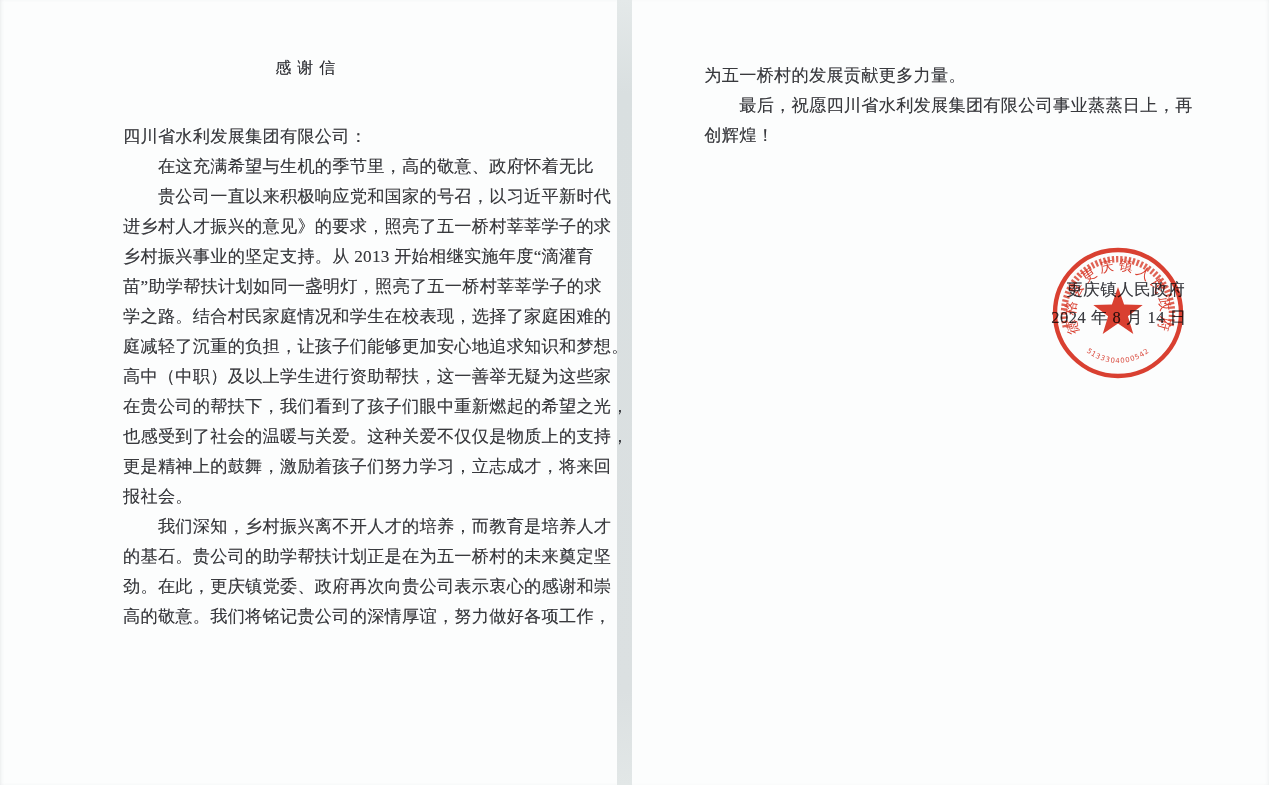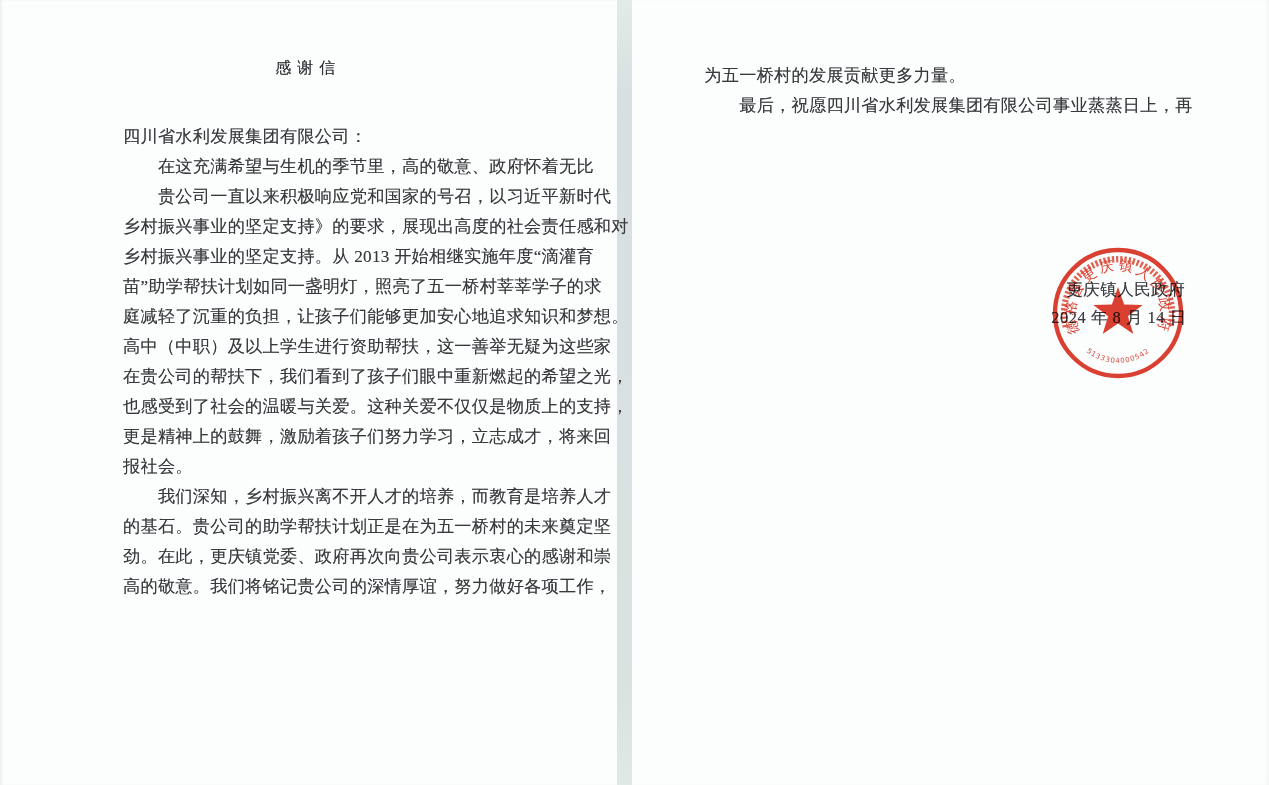--- a/index.html
+++ b/index.html
@@ -47,43 +47,45 @@
 
 <div class="scan">
 
   <section class="page left">
     <h1 class="title">感谢信</h1>
     <div class="body body-left">
 
     <div class="line">四川省水利发展集团有限公司：</div>
         <div class="line">　　在这充满希望与生机的季节里，高的敬意、政府怀着无比</div>
         <div class="line">　　贵公司一直以来积极响应党和国家的号召，以习近平新时代</div>
-        <div class="line">乡村振兴事业的坚定支持》的要求，展现出高度的社会责任感和对</div>
+        <div class="line">进乡村人才振兴的意见》的要求，照亮了五一桥村莘莘学子的求</div>
         <div class="line">乡村振兴事业的坚定支持。从 2013 开始相继实施年度“滴灌育</div>
         <div class="line">苗”助学帮扶计划如同一盏明灯，照亮了五一桥村莘莘学子的求</div>
+        <div class="line">学之路。结合村民家庭情况和学生在校表现，选择了家庭困难的</div>
         <div class="line">庭减轻了沉重的负担，让孩子们能够更加安心地追求知识和梦想。</div>
         <div class="line">高中（中职）及以上学生进行资助帮扶，这一善举无疑为这些家</div>
         <div class="line">在贵公司的帮扶下，我们看到了孩子们眼中重新燃起的希望之光，</div>
         <div class="line">也感受到了社会的温暖与关爱。这种关爱不仅仅是物质上的支持，</div>
         <div class="line">更是精神上的鼓舞，激励着孩子们努力学习，立志成才，将来回</div>
         <div class="line">报社会。</div>
         <div class="line">　　我们深知，乡村振兴离不开人才的培养，而教育是培养人才</div>
         <div class="line">的基石。贵公司的助学帮扶计划正是在为五一桥村的未来奠定坚</div>
         <div class="line">劲。在此，更庆镇党委、政府再次向贵公司表示衷心的感谢和崇</div>
         <div class="line">高的敬意。我们将铭记贵公司的深情厚谊，努力做好各项工作，</div>
       </div>
   </section>
 
   <div class="seam"></div>
 
   <section class="page right">
     <div class="body body-right">
 
     <div class="line">为五一桥村的发展贡献更多力量。</div>
         <div class="line">　　最后，祝愿四川省水利发展集团有限公司事业蒸蒸日上，再</div>
+        <div class="line">创辉煌！</div>
       </div>
 
     <div class="sig">更庆镇人民政府</div>
     <div class="date">2024 年 8 月 14 日</div>
 
     <div class="seal">
       <svg viewBox="0 0 150 150" width="150" height="150">
 
         <circle cx="75" cy="75" r="63" fill="none" stroke-width="4.4" stroke="#d92f1f"></circle>
 

